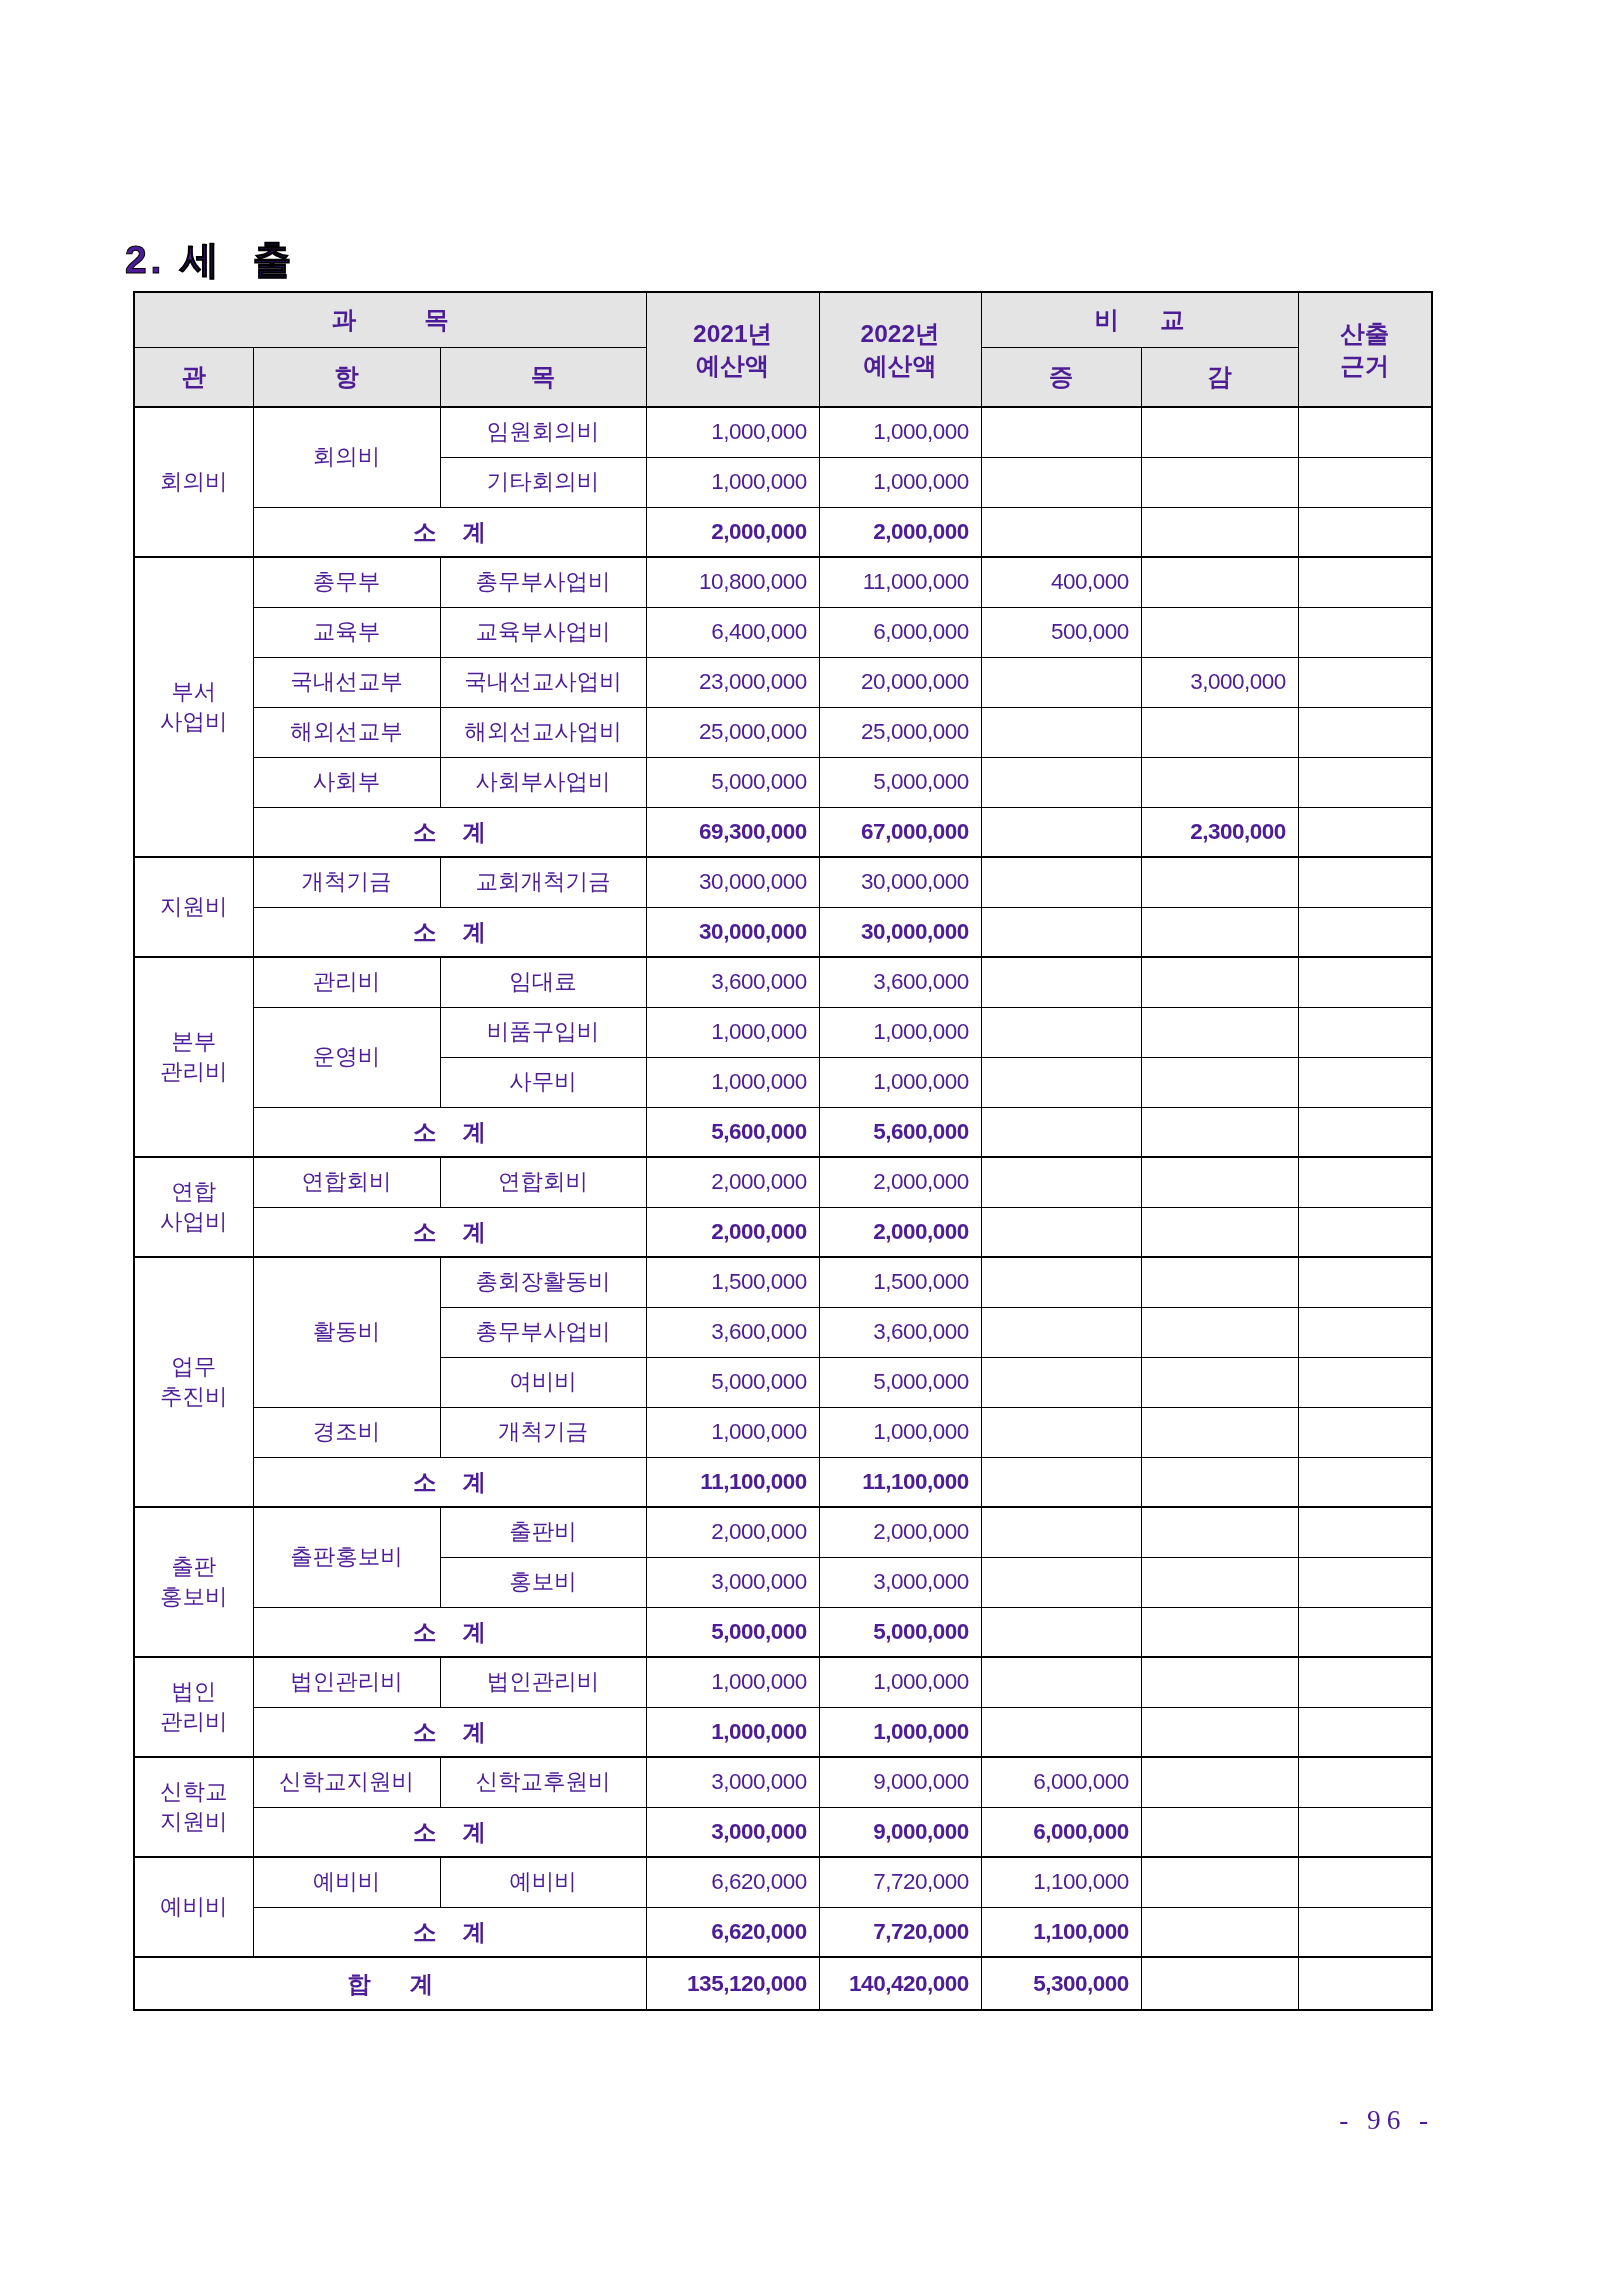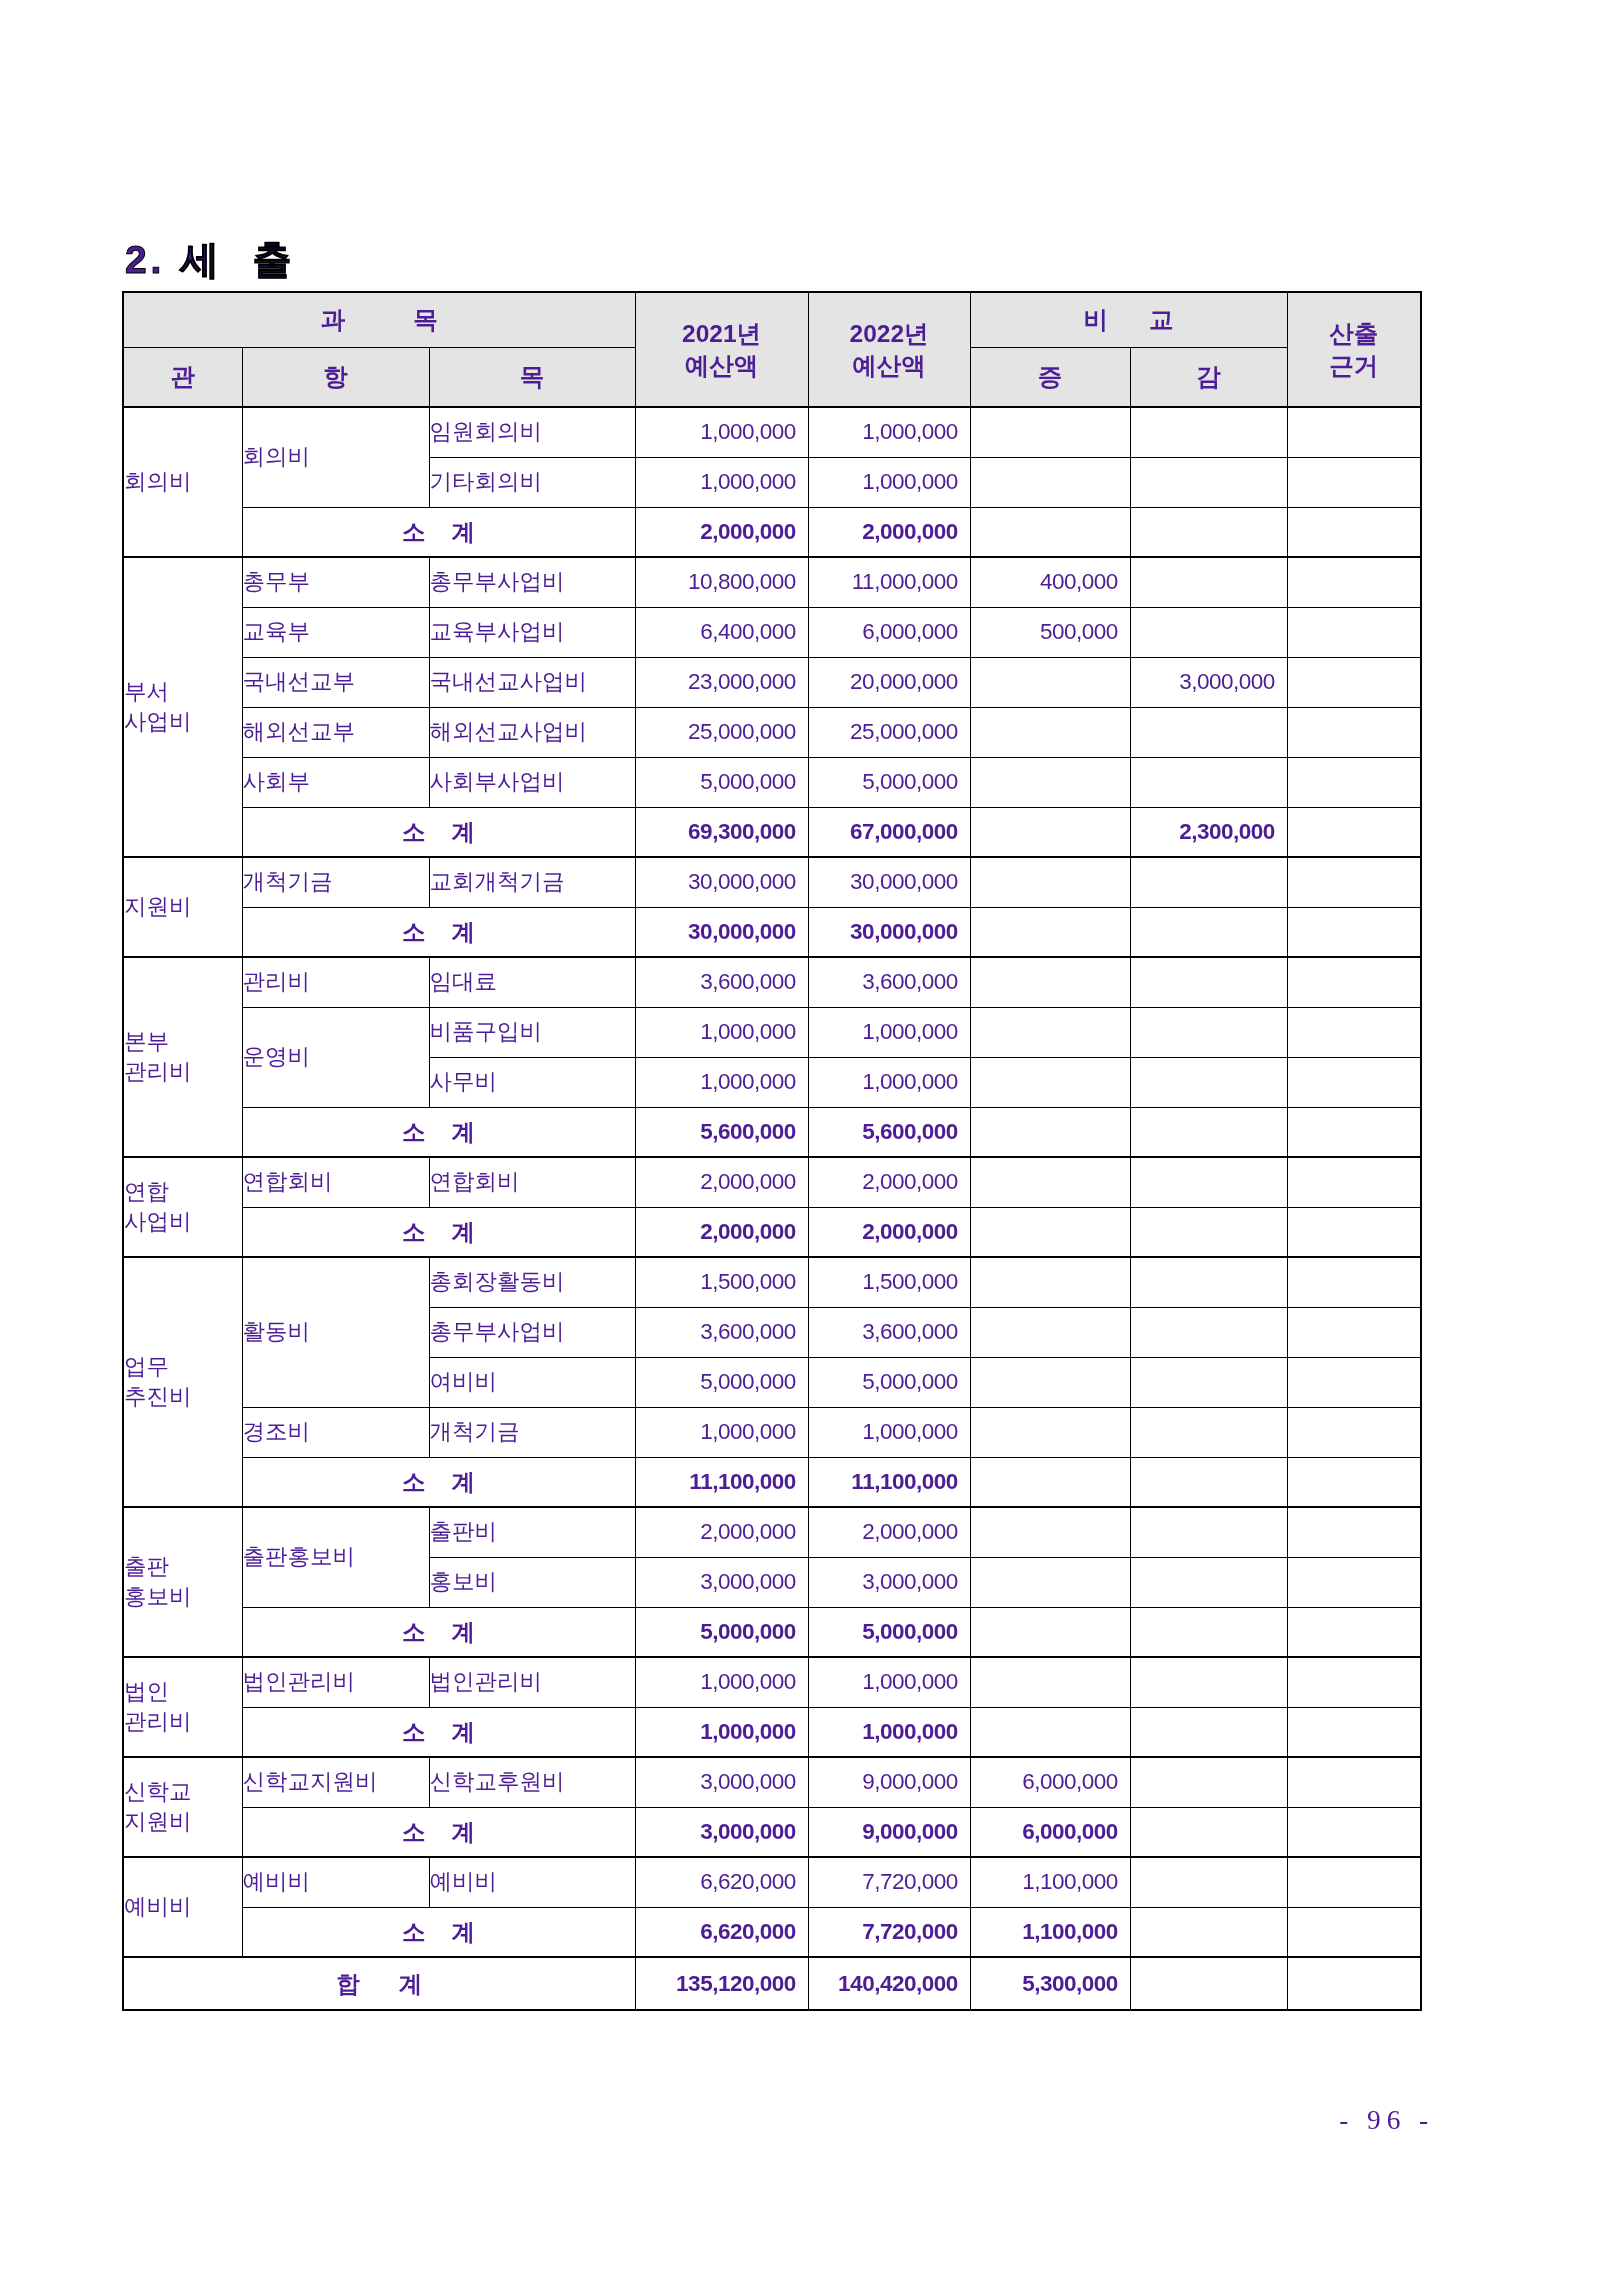--- a/index.html
+++ b/index.html
@@ -12,21 +12,21 @@
     color:#4c1d95;
     overflow:hidden;
   }
   .title {
     position:absolute; left:125px; top:233px;
     font-size:39px; font-weight:900;
     letter-spacing:3.9px; white-space:pre;
     -webkit-text-stroke:1px #000;
   }
   table.budget {
-    position:absolute; left:122px; top:291px;
+    position:absolute; left:133px; top:291px;
     width:1297px;
     border-collapse:collapse; table-layout:fixed;
     border:2.9px solid #000;
   }
   th, td {
     border:1px solid #000;
     vertical-align:middle;
     overflow:hidden;
   }
   thead th {
@@ -37,20 +37,21 @@
     white-space:pre;
     line-height:1.3;
   }
   tr.h1 { height:55px; }
   tr.h2 { height:60px; }
   tr.h2 th { border-bottom:2.9px solid #000; }
   thead th[rowspan] { border-bottom:2.9px solid #000; }
   tbody tr { height:50px; }
   tbody td { font-size:22.5px; }
   td.gwan, td.hang, td.mok {
+    text-align:center;
     white-space:pre-line;
     line-height:1.35;
   }
   td.num {
     text-align:right;
     padding-right:11.8px;
     letter-spacing:-0.5px;
     white-space:nowrap;
   }
   tr.subtotal td.num, tr.total-row td.num { font-weight:bold; }

